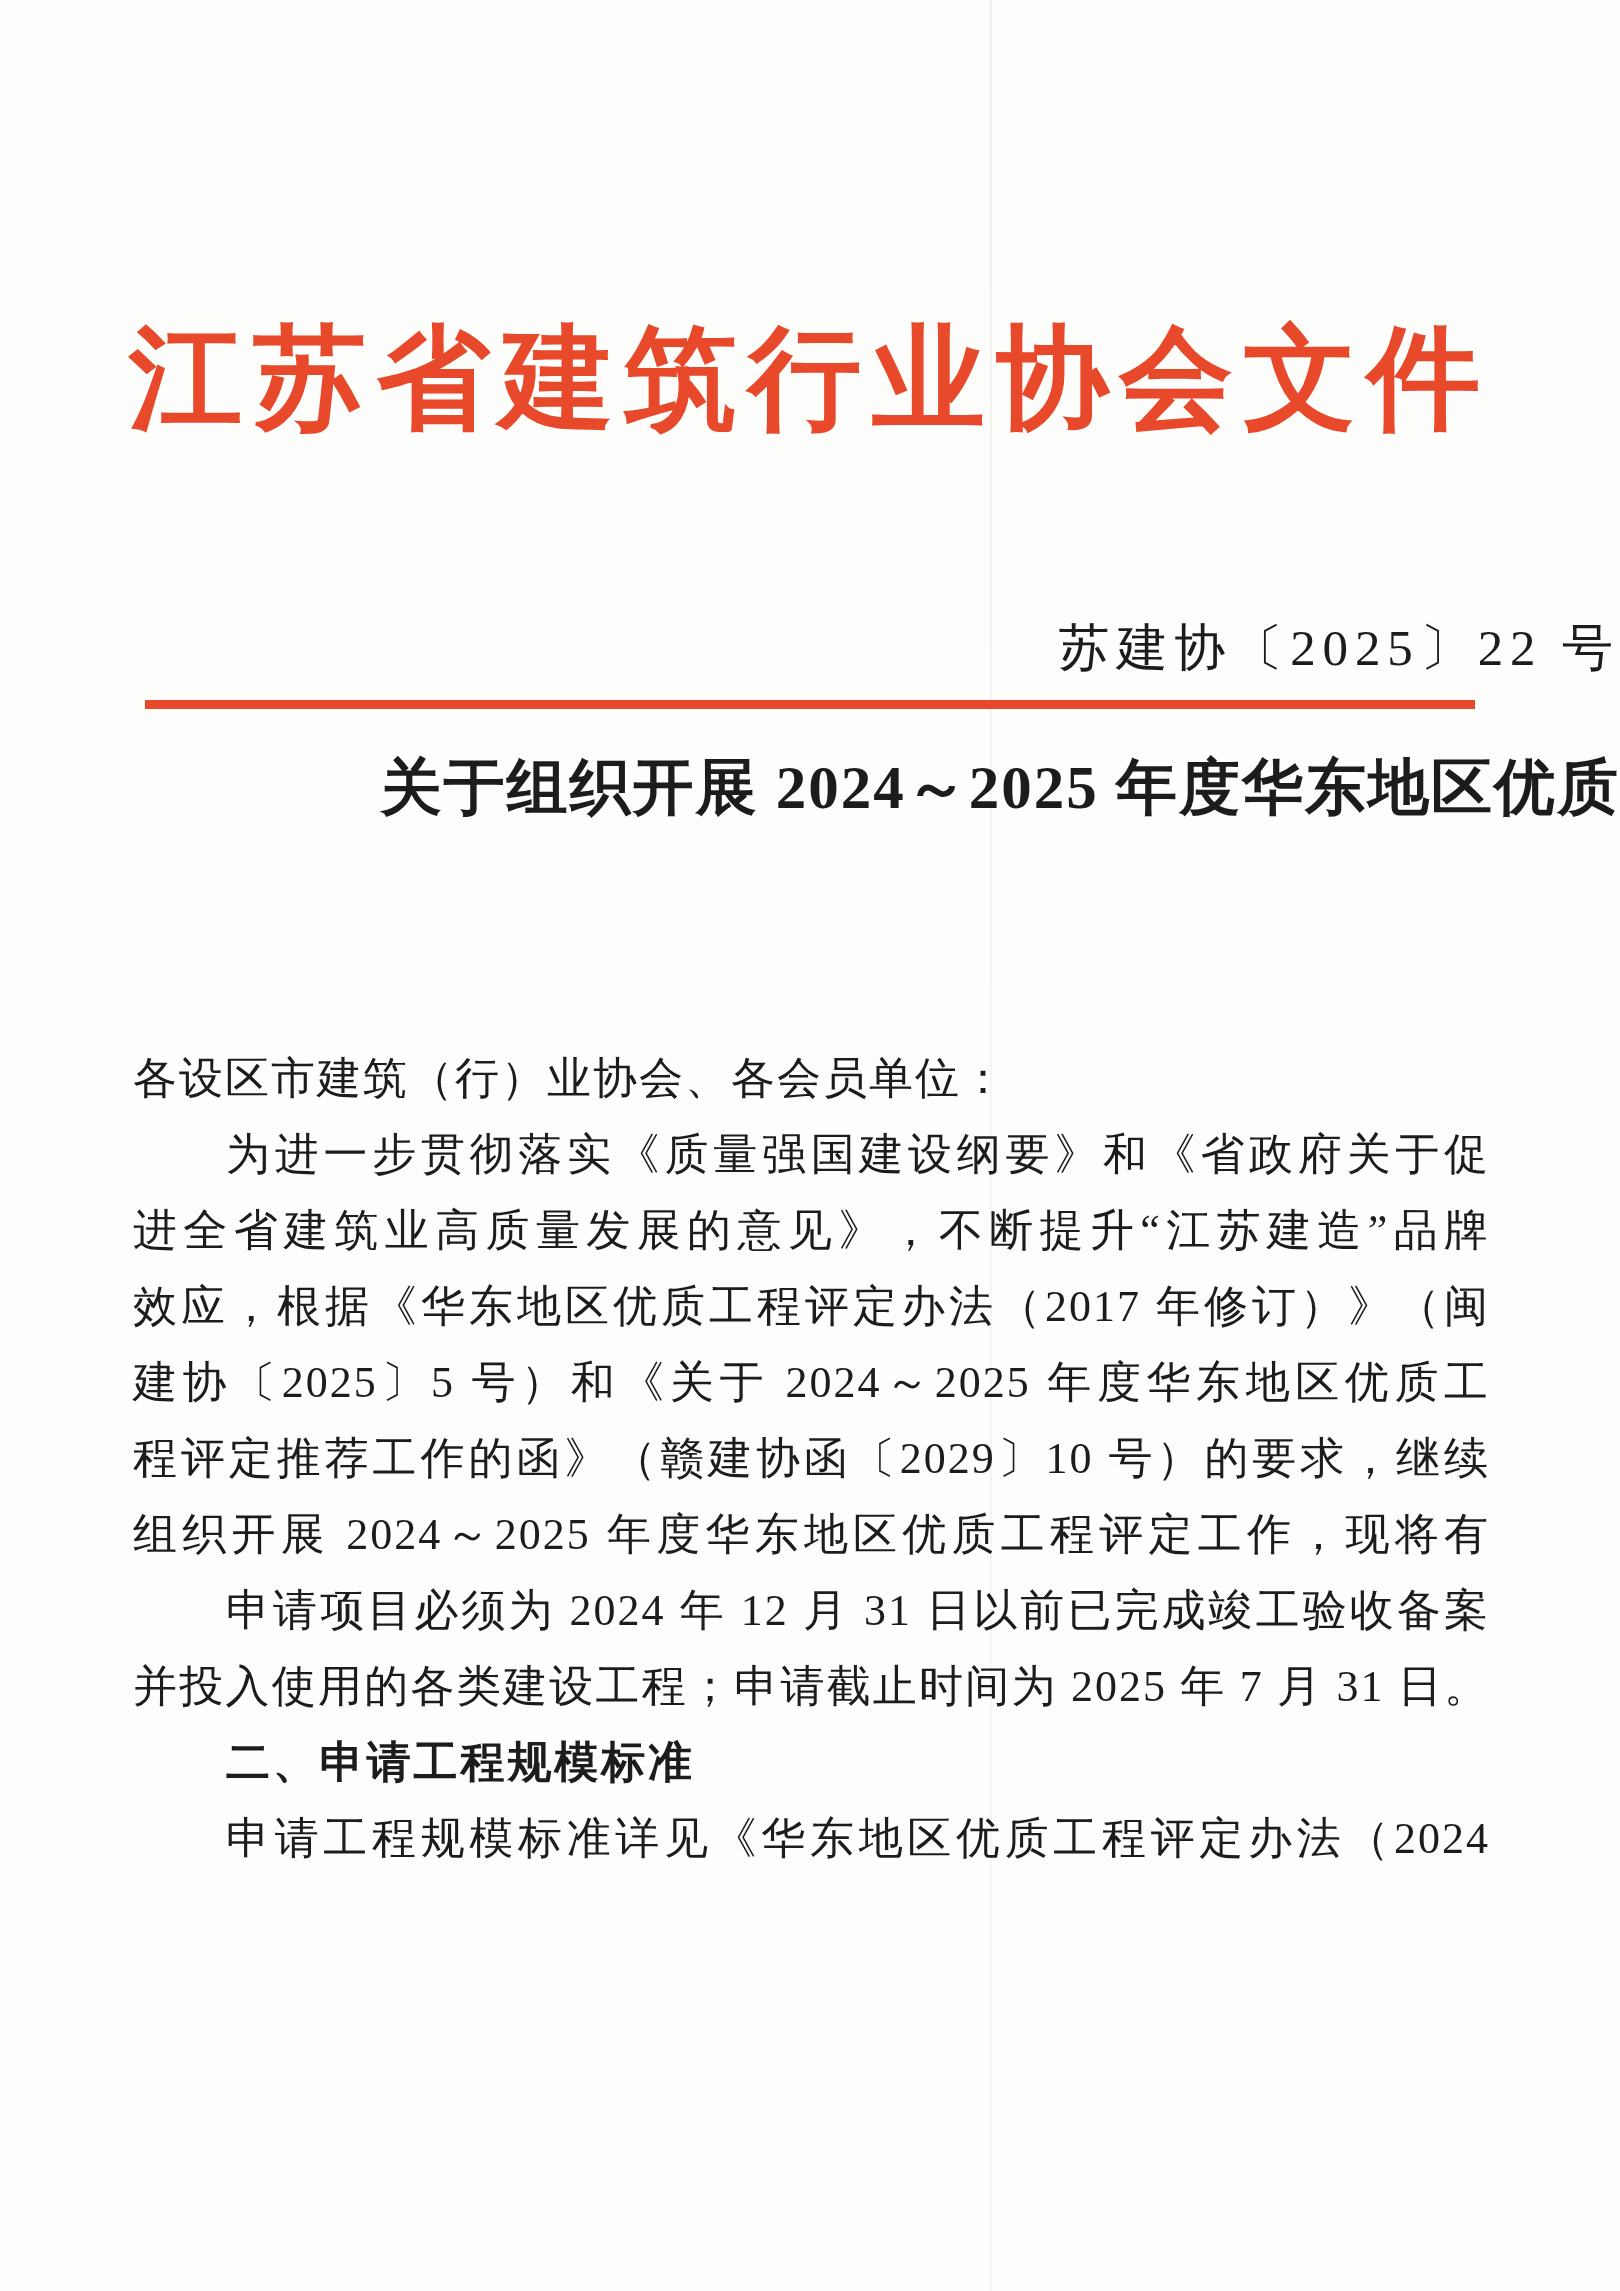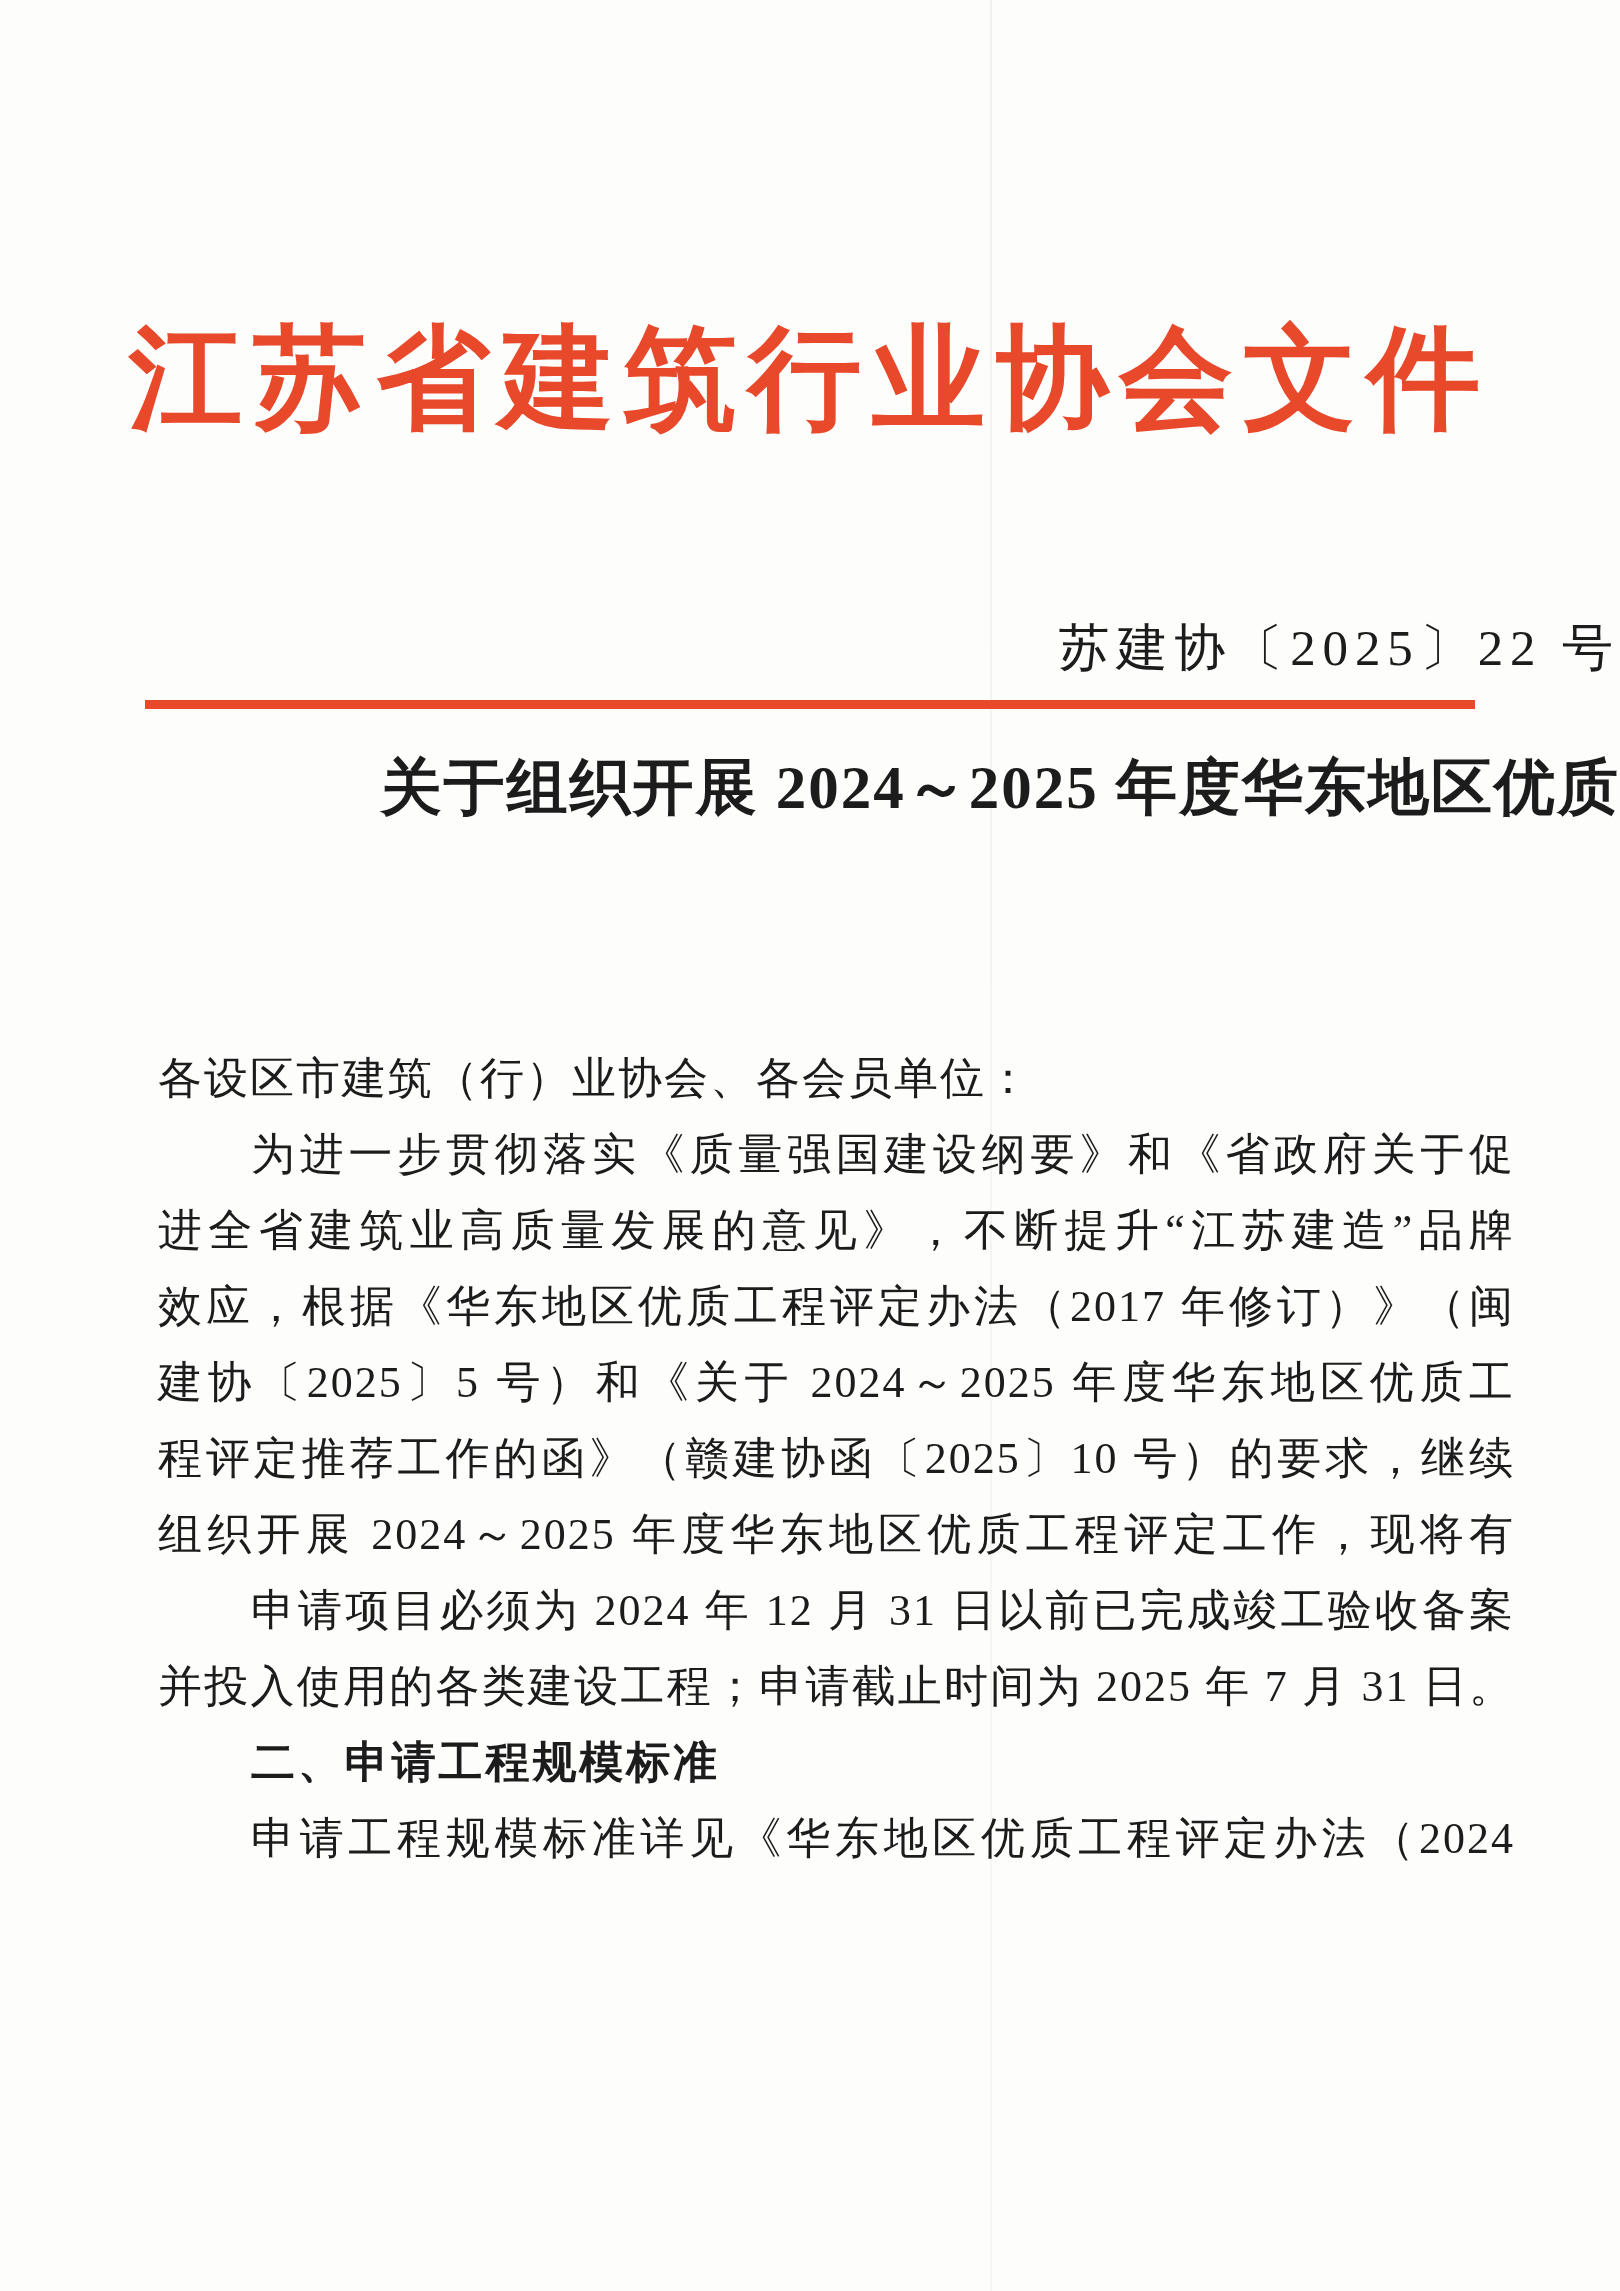--- a/index.html
+++ b/index.html
@@ -67,21 +67,20 @@
     line-height: 93px;
     letter-spacing: 2px;
   }
   .doc-body {
     position: absolute;
     top: 1041px;
     left: 133px;
     width: 1357px;
     font-size: 44px;
     letter-spacing: 2px;
-    margin-left: 25px;
   }
   .doc-body .line {
     line-height: 76px;
     min-height: 76px;
     white-space: normal;
   }
   .doc-body .line.indent {
     padding-left: 93px;
   }
   .doc-body .line.bold {
@@ -109,21 +108,21 @@
   <div class="doc-title">
     <div>关于组织开展 2024～2025 年度华东地区优质</div>
   </div>
 
   <div class="doc-body">
       <div class="line">各设区市建筑（行）业协会、各会员单位：</div>
       <div class="line indent fill">为进一步贯彻落实《质量强国建设纲要》和《省政府关于促</div>
       <div class="line fill">进全省建筑业高质量发展的意见》，不断提升“江苏建造”品牌</div>
       <div class="line fill">效应，根据《华东地区优质工程评定办法（2017 年修订）》（闽</div>
       <div class="line fill">建协〔2025〕5 号）和《关于 2024～2025 年度华东地区优质工</div>
-      <div class="line fill">程评定推荐工作的函》（赣建协函〔2025〕10 号）的要求，继续</div>
+      <div class="line fill">程评定推荐工作的函》（赣建协函〔2029〕10 号）的要求，继续</div>
       <div class="line fill">组织开展 2024～2025 年度华东地区优质工程评定工作，现将有</div>
       <div class="line indent fill">申请项目必须为 2024 年 12 月 31 日以前已完成竣工验收备案</div>
       <div class="line fill">并投入使用的各类建设工程；申请截止时间为 2025 年 7 月 31 日。</div>
       <div class="line indent bold">二、申请工程规模标准</div>
       <div class="line indent fill">申请工程规模标准详见《华东地区优质工程评定办法（2024</div>
     </div>
 
 </div>
 
 

